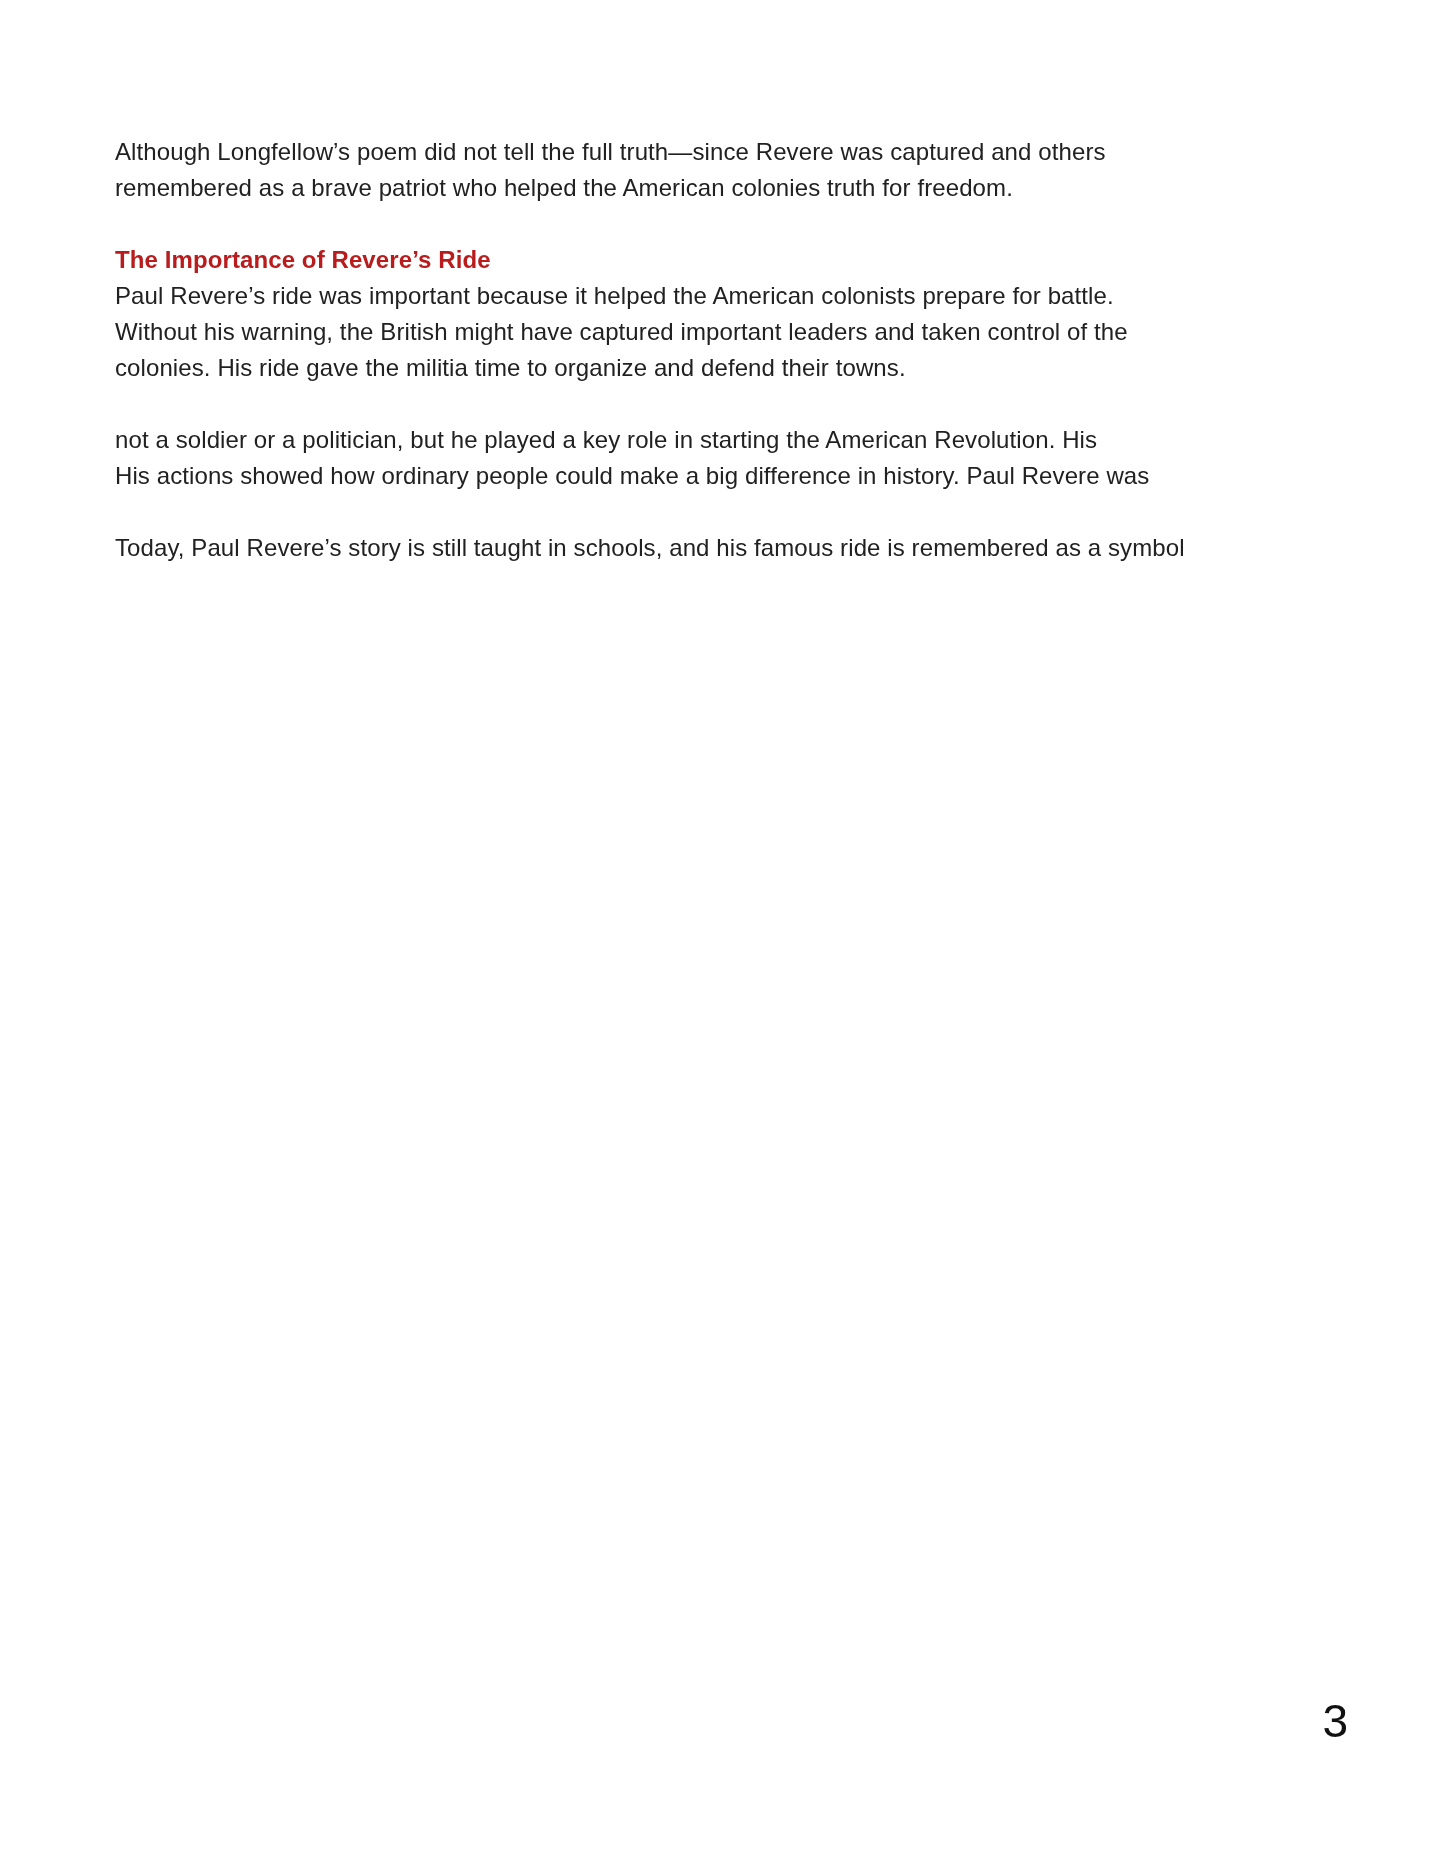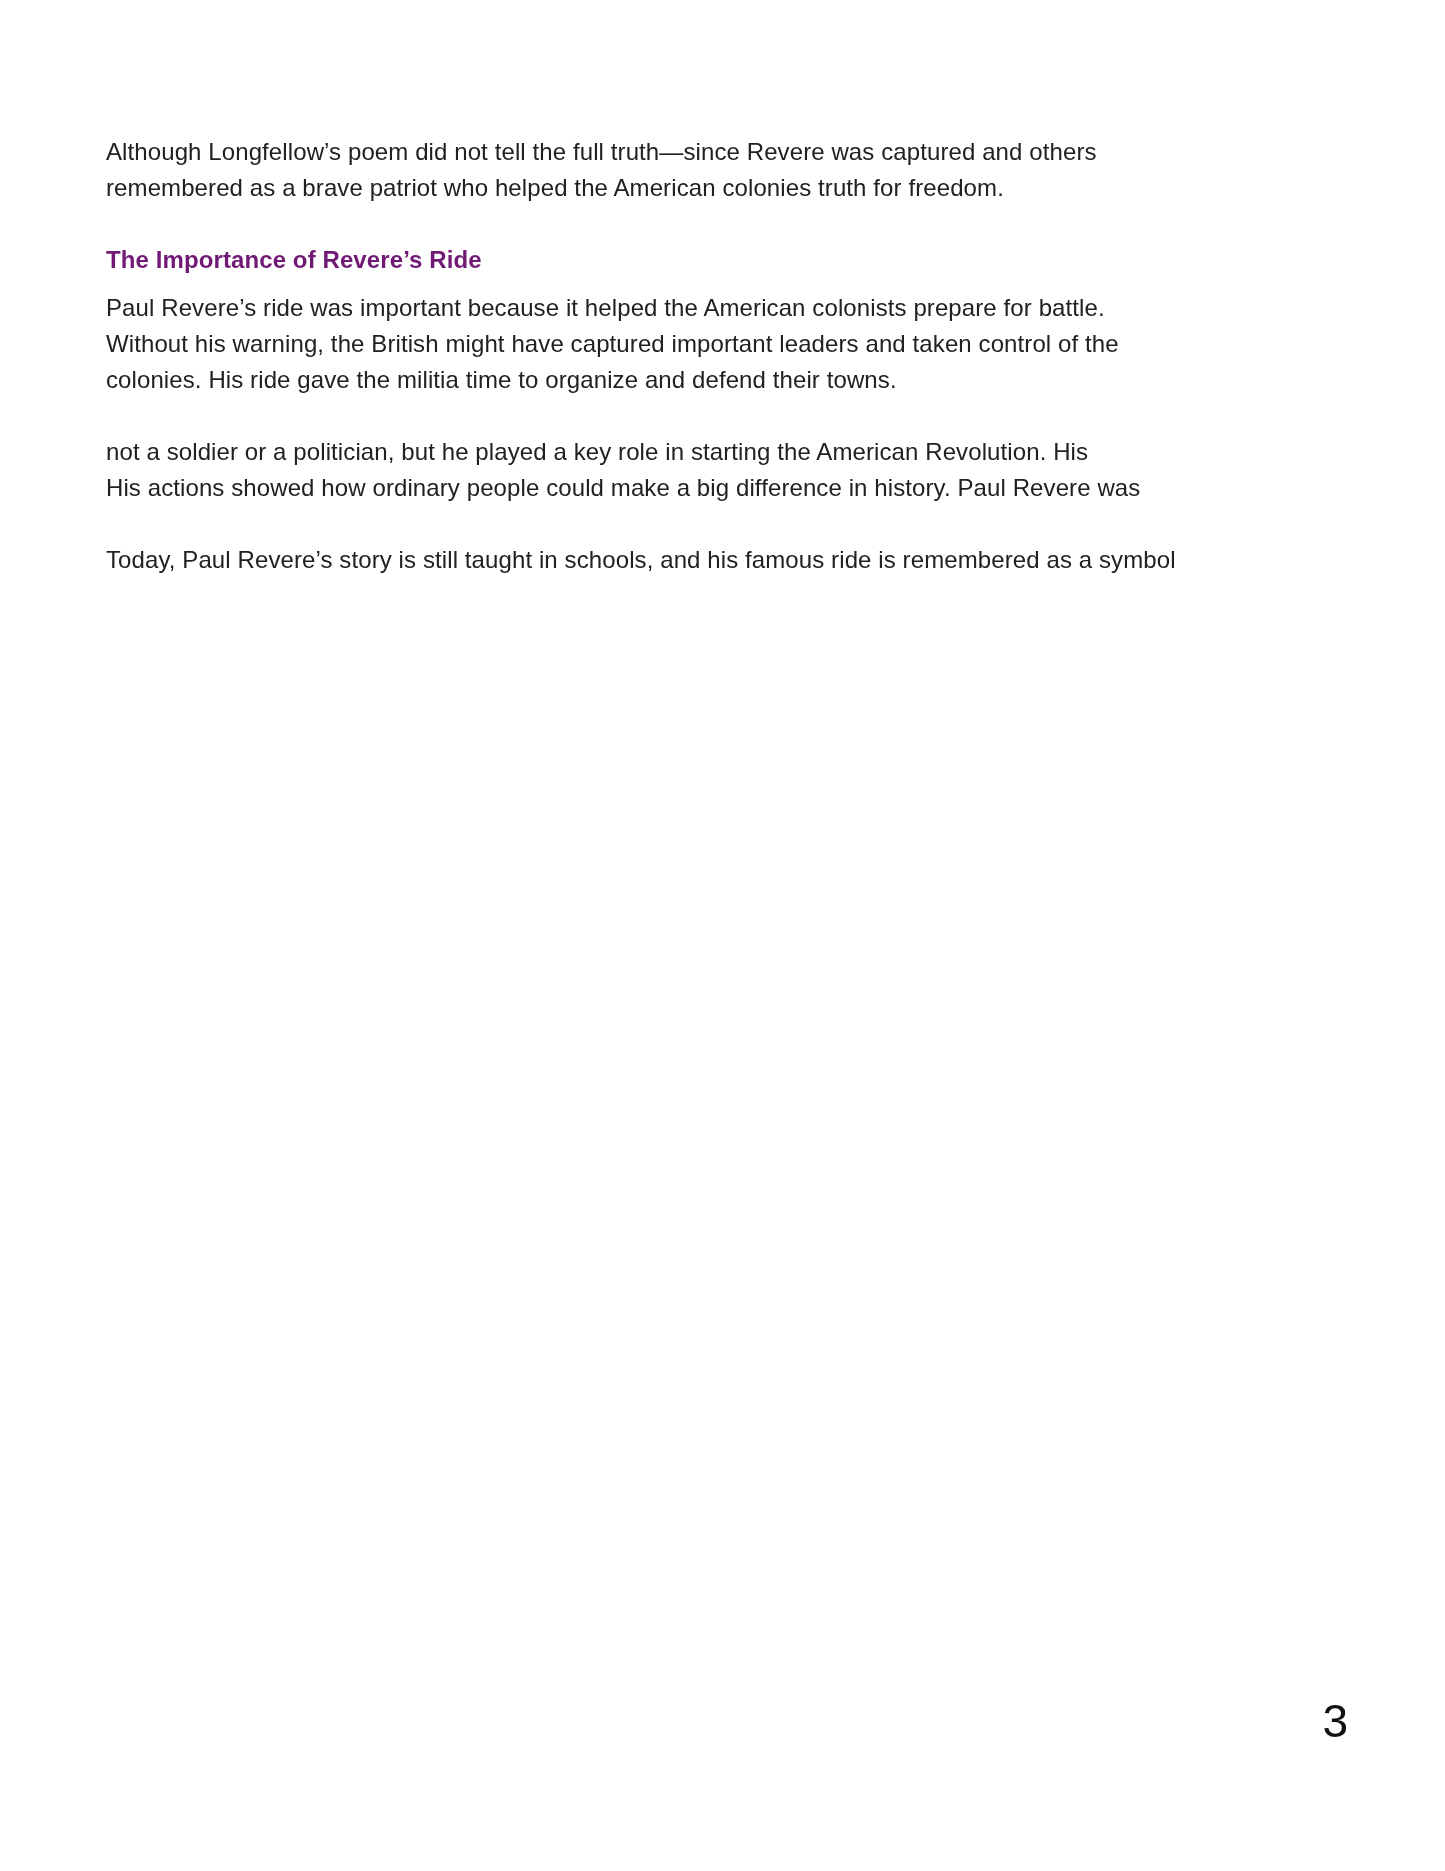--- a/index.html
+++ b/index.html
@@ -11,44 +11,44 @@
     position: relative;
     width: 1445px;
     height: 1871px;
     background: #ffffff;
     overflow: hidden;
     font-family: "Liberation Sans", sans-serif;
     color: #212121;
   }
   .content {
     position: absolute;
-    left: 106px;
+    left: 115px;
     top: 134px;
     width: 1240px;
   }
   .para {
     margin: 0 0 36px 0;
     padding: 0;
   }
   .para.tight {
-    margin-top: 12px;
+    margin-top: 0;
   }
   .heading {
     margin: 0;
     padding: 0;
   }
   .line {
     font-size: 24px;
     line-height: 36px;
     letter-spacing: 0.1px;
     white-space: nowrap;
   }
   .heading .line {
     font-weight: bold;
-    color: #701a75;
+    color: #b91c1c;
   }
   .page-number {
     position: absolute;
     top: 1698px;
     right: 97px;
     font-size: 46px;
     line-height: 46px;
     color: #111111;
     font-family: "Liberation Sans", sans-serif;
   }

